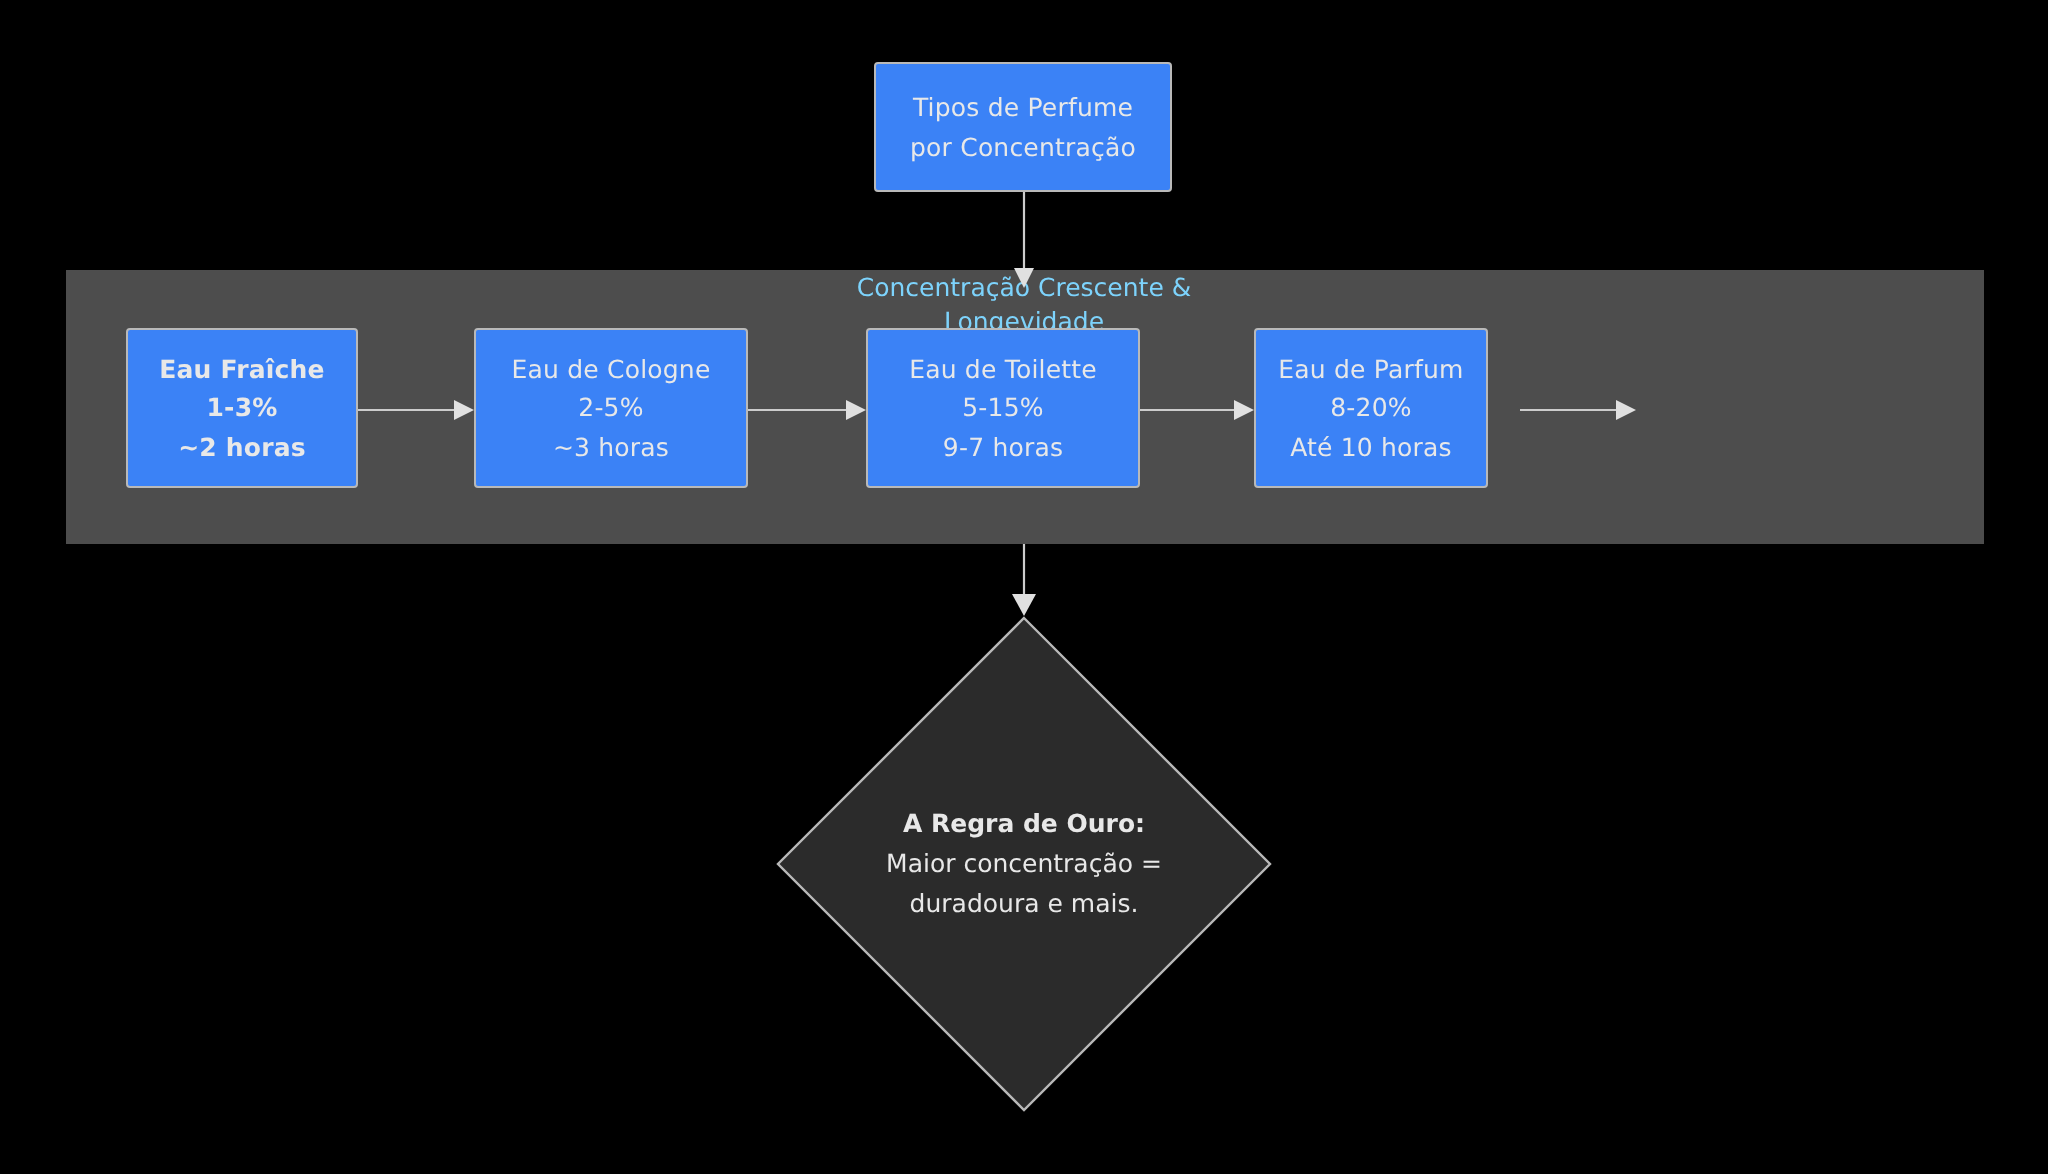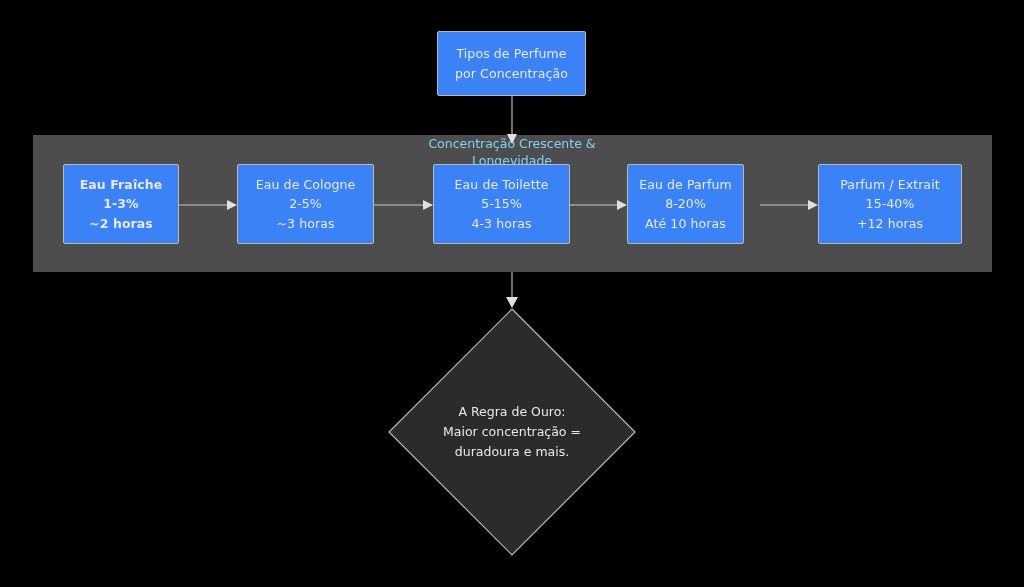--- a/index.html
+++ b/index.html
@@ -106,21 +106,21 @@
     display: flex;
     flex-direction: column;
     align-items: center;
     justify-content: center;
     color: #e8e8e8;
     font-size: 12.5px;
     line-height: 1.62;
     text-align: center;
   }
   #decision-node .diamond-label .line { white-space: nowrap; }
-  #decision-node .diamond-label .line.strong { font-weight: normal; }
+  #decision-node .diamond-label .line.strong { font-weight: bold; }
 
   
   .edge-svg {
     position: absolute;
     left: 0;
     top: 0;
     width: 1024px;
     height: 587px;
     z-index: 3;
     pointer-events: none;
@@ -191,34 +191,29 @@
 
   <div class="node stage" id="stage-1">
     <span class="line">Eau de Cologne</span>
     <span class="line">2-5%</span>
     <span class="line">~3 horas</span>
   </div>
 
   <div class="node stage" id="stage-2">
     <span class="line">Eau de Toilette</span>
     <span class="line">5-15%</span>
-    <span class="line">4-3 horas</span>
+    <span class="line">9-7 horas</span>
   </div>
 
   <div class="node stage" id="stage-3">
     <span class="line">Eau de Parfum</span>
     <span class="line">8-20%</span>
     <span class="line">Até 10 horas</span>
   </div>
 
-  <div class="node stage" id="stage-4">
-    <span class="line">Parfum / Extrait</span>
-    <span class="line">15-40%</span>
-    <span class="line">+12 horas</span>
-  </div>
 
   <div id="decision-node">
     <svg class="diamond-shape" viewBox="0 0 248 248">
       <polygon points="124,1 247,124 124,247 1,124" fill="#2b2b2b" stroke="#b9b9b9" stroke-width="1.2"></polygon>
     </svg>
     <div class="diamond-label">
       <span class="line strong">A Regra de Ouro:</span>
       <span class="line">Maior concentração =</span>
       <span class="line">duradoura e mais.</span>
     </div>

